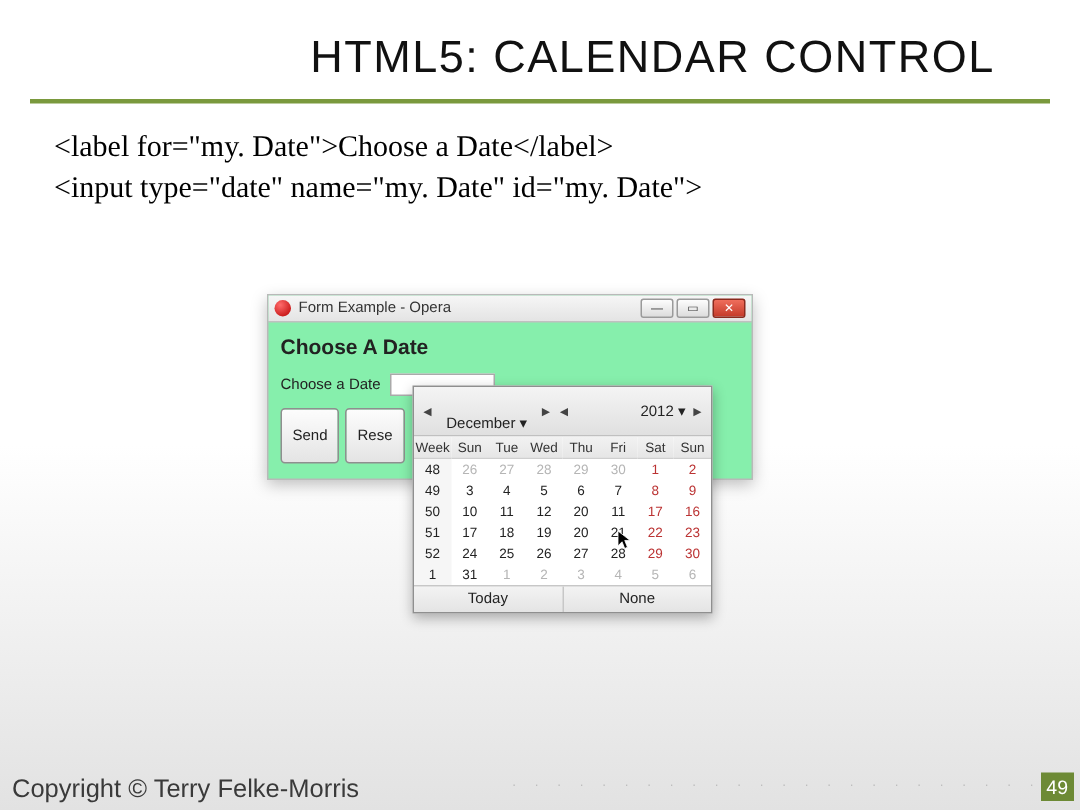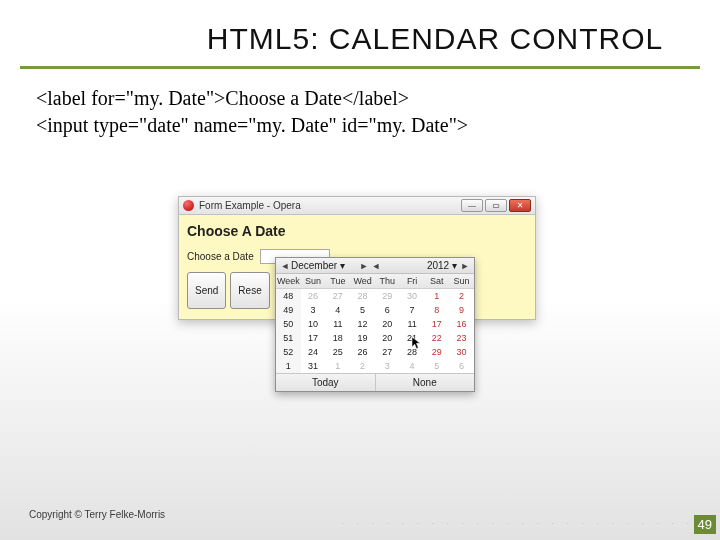--- a/index.html
+++ b/index.html
@@ -26,22 +26,22 @@
     font-family: "Times New Roman", Times, serif;
     font-size: 20px;
     color: #000;
     padding: 16px 0 0 36px;
     line-height: 1.35;
   }
   .win {
     position: absolute;
     left: 178px;
     top: 196px;
-    width: 358px;
-    background: #fef9c3;
+    width: 324px;
+    background: #86efac;
     border: 1px solid #b9b9b9;
     box-shadow: 0 3px 10px rgba(0,0,0,0.25);
     font-size: 10px;
     color: #222;
   }
   .titlebar {
     display: flex;
     align-items: center;
     background: linear-gradient(#f6f6f6,#e4e4e4);
     border-bottom: 1px solid #c0c0c0;
@@ -89,21 +89,21 @@
     box-shadow: 0 3px 8px rgba(0,0,0,0.3);
     font-size: 9px;
   }
   .cal-head {
     display: flex; align-items: center;
     background: linear-gradient(#f4f4f4,#e0e0e0);
     border-bottom: 1px solid #c0c0c0;
     padding: 2px 3px;
   }
   .nav { width: 12px; text-align: center; color:#444; cursor:default;}
-  .month { flex: 1; text-align: left; font-size: 10px; }
+  .month { flex: 1; text-align: center; font-size: 10px; margin-top: 16px; }
   .year { text-align: center; font-size: 10px; padding: 0 2px; margin-left: 43px;}
   .grid {
     display: grid;
     grid-template-columns: repeat(8, 1fr);
     text-align: center;
   }
   .gh {
     background: linear-gradient(#f2f2f2,#e6e6e6);
     border-bottom: 1px solid #cfcfcf;
     padding: 2px 0;
@@ -122,22 +122,22 @@
   .cal-foot {
     display:flex; border-top:1px solid #c7c7c7;
     background:linear-gradient(#f3f3f3,#e4e4e4);
   }
   .footbtn {
     flex:1; text-align:center; padding:3px 0; font-size:10px;
     border-right:1px solid #c7c7c7;
   }
   .footbtn:last-child{border-right:none;}
   .copyright {
-    position:absolute; left:8px; bottom:20px;
-    font-size:10px; color:#3a3a3a;margin-left:21px;
+    position:absolute; left:8px; bottom:4px;
+    font-size:17px; color:#3a3a3a;
   }
   .pagenum {
     position:absolute; right:4px; bottom:6px;
     background:#6d8a35; color:#fff;
     font-size:13px; padding:2px 4px;
   }
   .dots {
     position:absolute; right:26px; bottom:14px;
     color:#bdbdbd; font-size:9px; letter-spacing:5px;
     white-space: nowrap;

